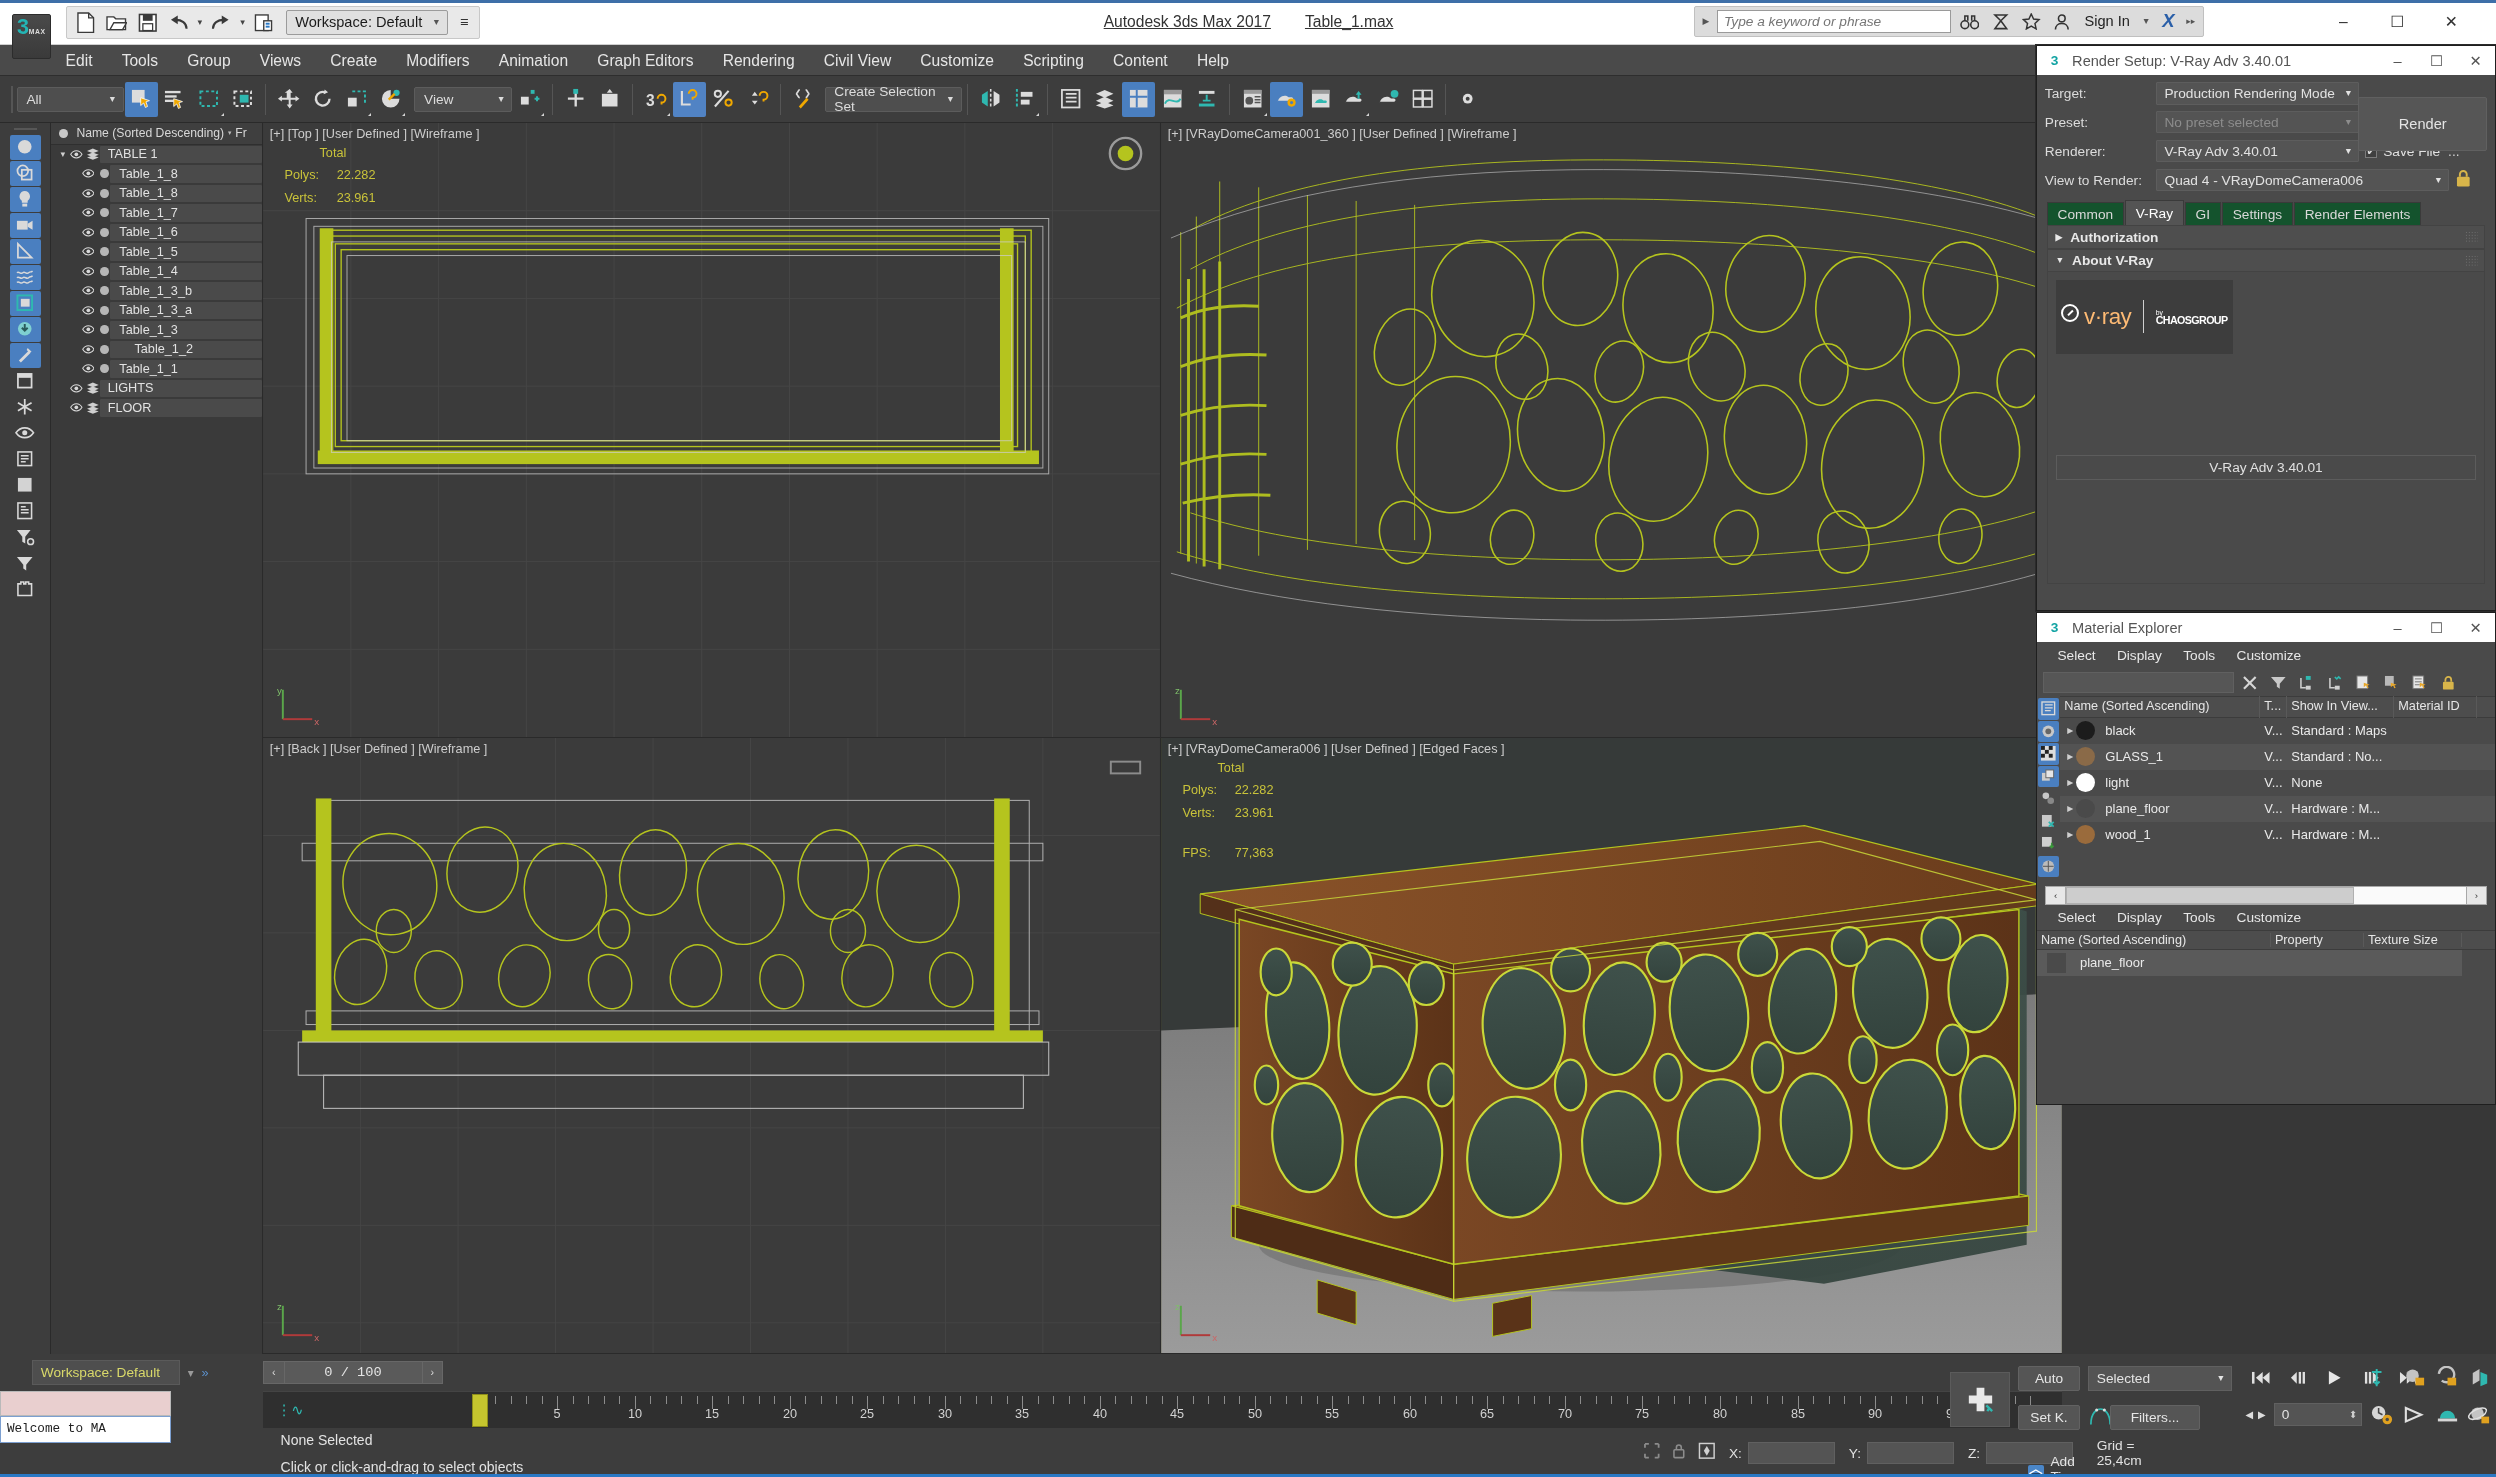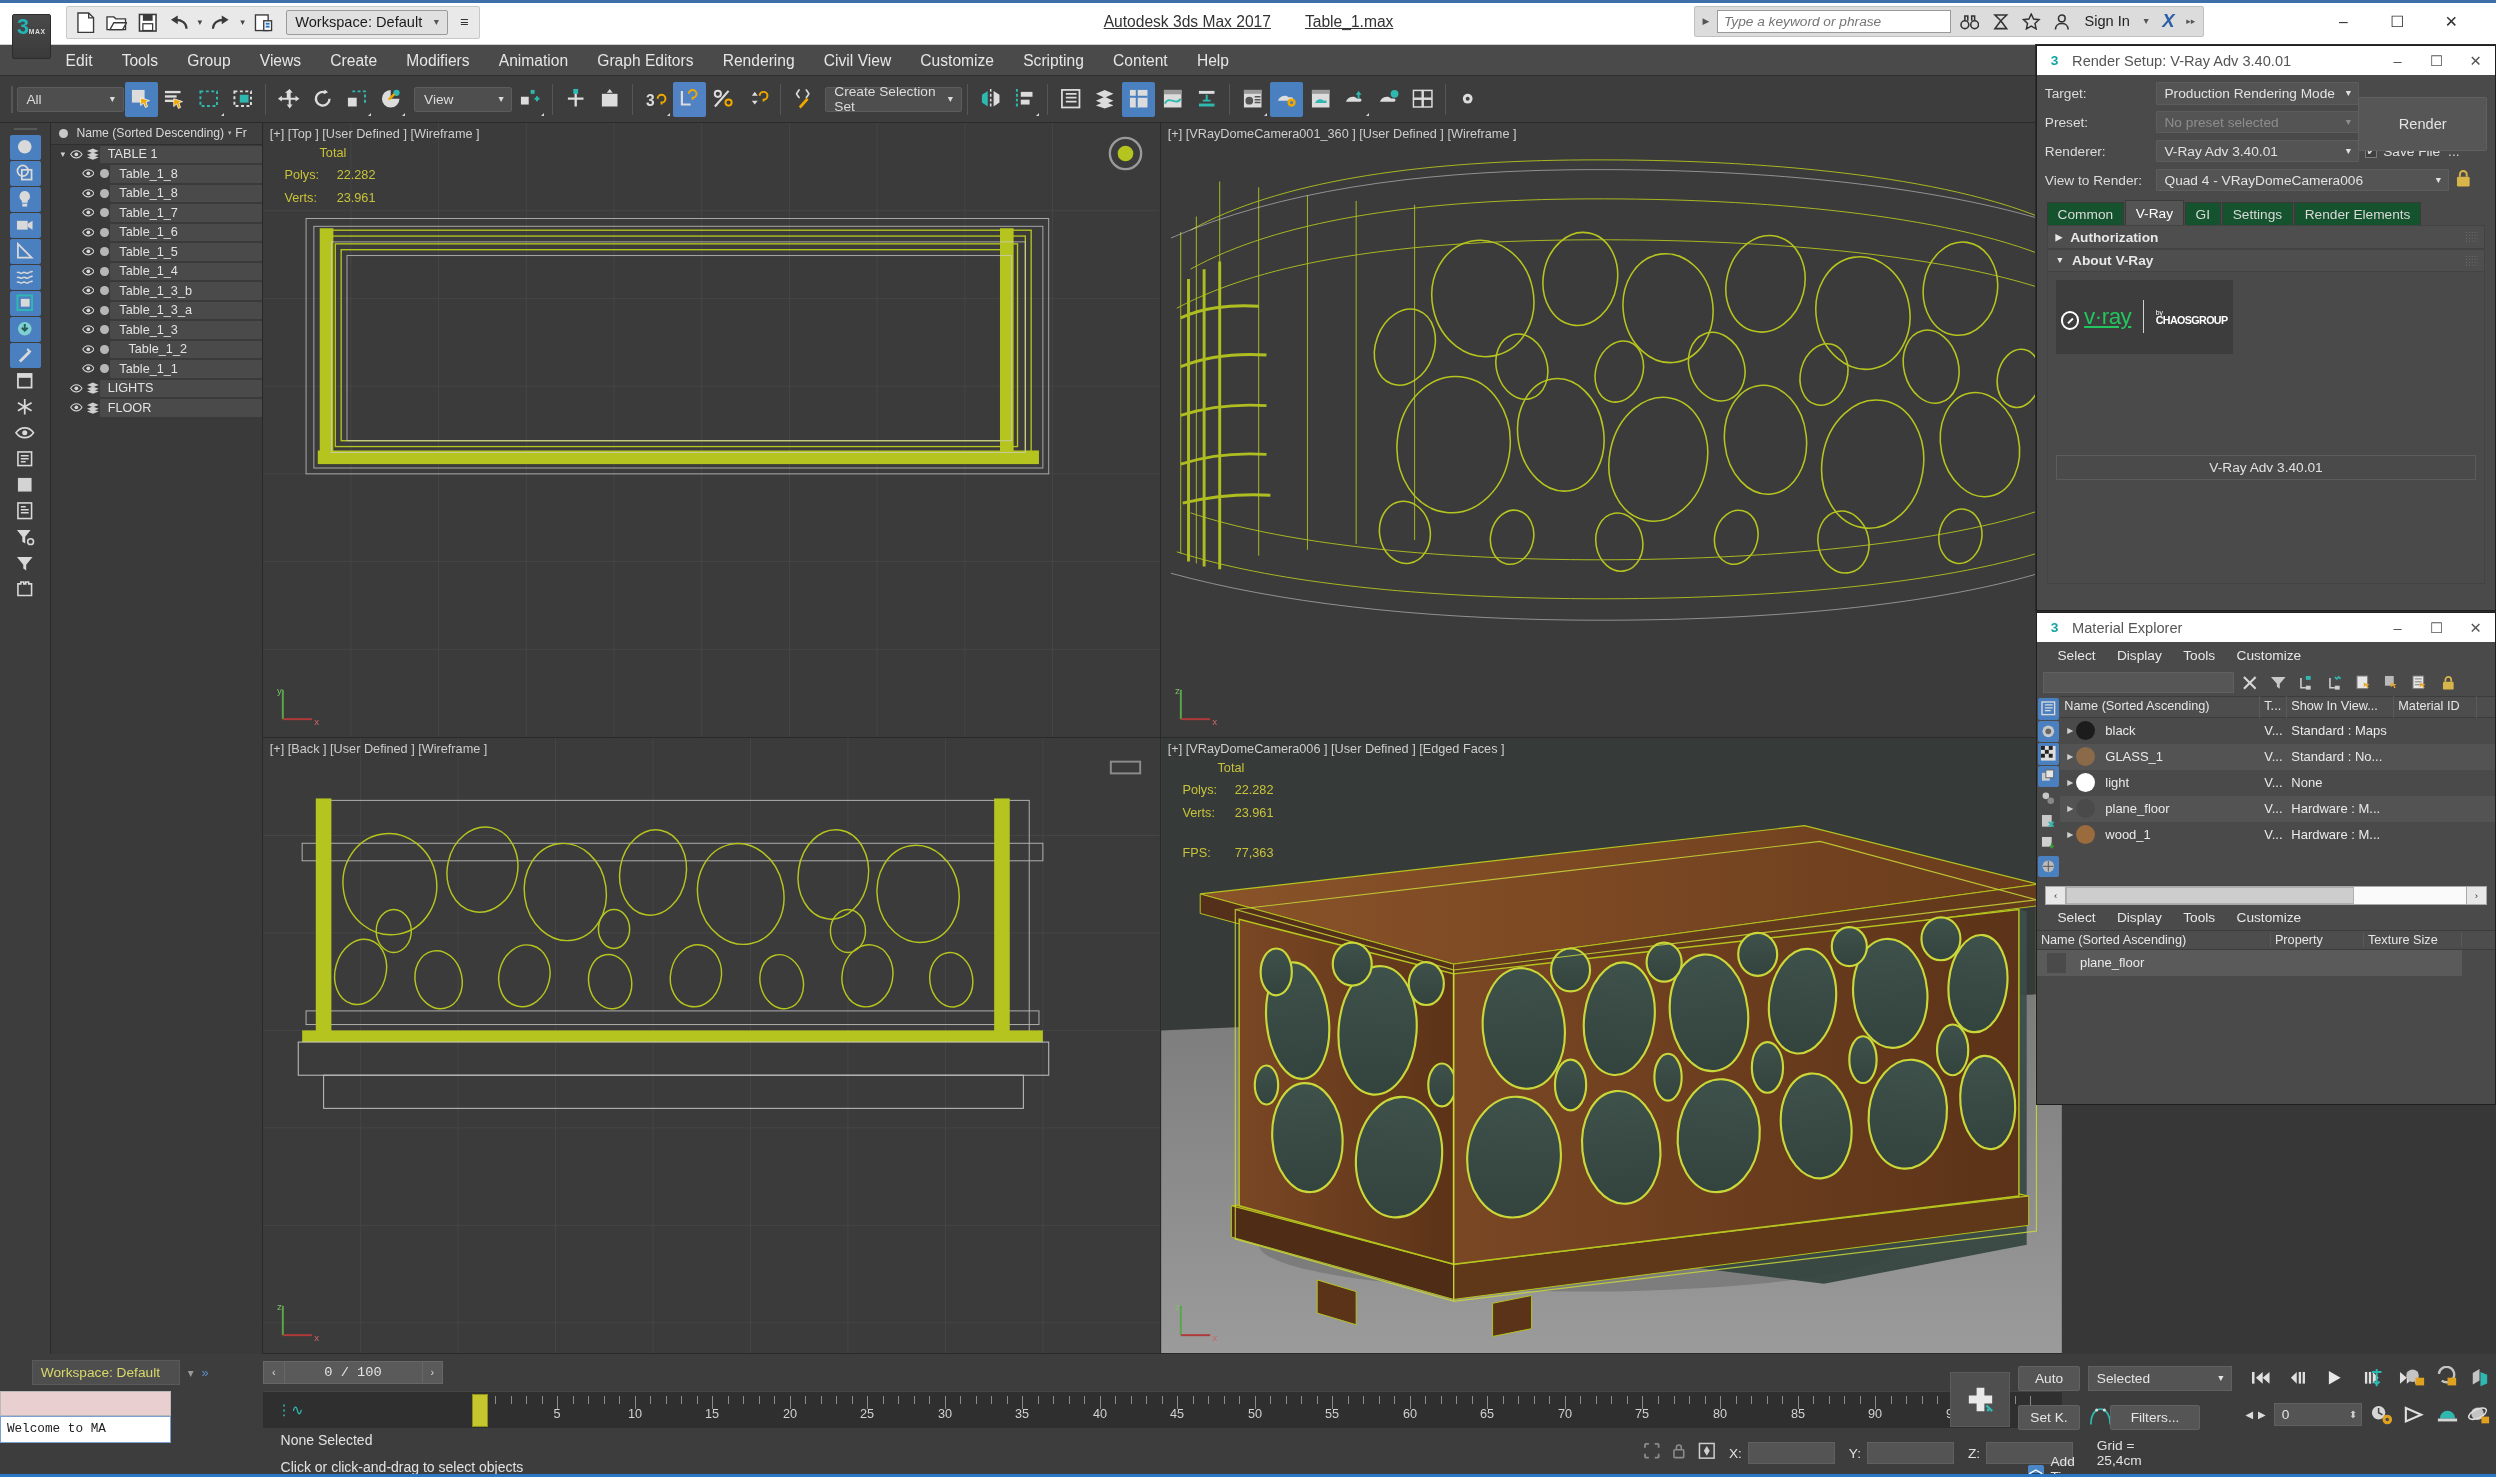--- a/index.html
+++ b/index.html
@@ -181,21 +181,21 @@
     padding-left:7.8px; font-size:13.7px; font-weight:bold; color:#e8e8e8; gap:7.8px; cursor:pointer;
   }
   .roll-hd .tri2 { font-size:8.8px; }
   .roll-grip { margin-left:auto; margin-right:5.9px; width:13.7px; height:11.7px;
     background-image: radial-gradient(#6f6f6f 32%, transparent 33%);
     background-size:2.9px 2.9px; }
   .roll-body { background:#4a4a4a; border:1px solid #434343; border-top:none; padding:7.8px; }
   .vraylogo {
     width:177px; height:74px; background:#3d3d3d; display:flex; align-items:center; justify-content:center; gap:11.7px;
   }
-  .vr-txt { color:#22c55e; font-size:22.4px; letter-spacing:-0.5px; display:flex; align-items:flex-end; gap:4.9px;text-decoration:underline;}
+  .vr-txt { color:#fdba74; font-size:22.4px; letter-spacing:-0.5px; display:flex; align-items:flex-start; gap:4.9px;}
   .vr-ring { width:18.5px;height:18.5px;border:2px solid #fff;border-radius:50%; display:flex;align-items:center;justify-content:center;}
   .vr-ring:after{content:"";width:6.8px;height:2px;background:#fff;transform:rotate(-45deg);}
   .vr-div { width:1px; height:33px; background:#cfcfcf; }
   .vr-chaos { color:#fff; font-size:6.8px; line-height:7.8px; }
   .vr-chaos b { font-size:10.7px; letter-spacing:-0.6px; display:block;}
   .vr-verbox {
     margin-top:101px; height:25px; border:1px solid #5c5c5c; background:#4a4a4a;
     display:flex; align-items:center; justify-content:center; font-size:13.7px; color:#e0e0e0;
   }
   .vr-copy { text-align:center; font-size:13px; color:#dcdcdc; line-height:17.6px; padding-top:3.9px;}
@@ -891,21 +891,21 @@
           <span class="tri" style="margin-left:15.6px"></span>
           <span class="eye">
             <svg width="12.7" height="10.7" viewBox="0 0 13 11">
               <path d="M.7 5.5S2.8 1.8 6.5 1.8 12.3 5.5 12.3 5.5 10.2 9.2 6.5 9.2.7 5.5.7 5.5z" fill="none" stroke="#d8d8d8" stroke-width="1.1"></path>
               <circle cx="6.5" cy="5.5" r="1.9" fill="#d8d8d8"></circle>
             </svg>
           </span>
           <span class="ball">
             <span class="dot"></span>
           </span>
-          <span class="lbl" style="margin-left:15px">Table_1_2</span>
+          <span class="lbl" style="margin-left:21px">Table_1_2</span>
         </div>
         <div class="exp-row">
           <div class="rowbg"></div>
           <span class="tri" style="margin-left:15.6px"></span>
           <span class="eye">
             <svg width="12.7" height="10.7" viewBox="0 0 13 11">
               <path d="M.7 5.5S2.8 1.8 6.5 1.8 12.3 5.5 12.3 5.5 10.2 9.2 6.5 9.2.7 5.5.7 5.5z" fill="none" stroke="#d8d8d8" stroke-width="1.1"></path>
               <circle cx="6.5" cy="5.5" r="1.9" fill="#d8d8d8"></circle>
             </svg>
           </span>

